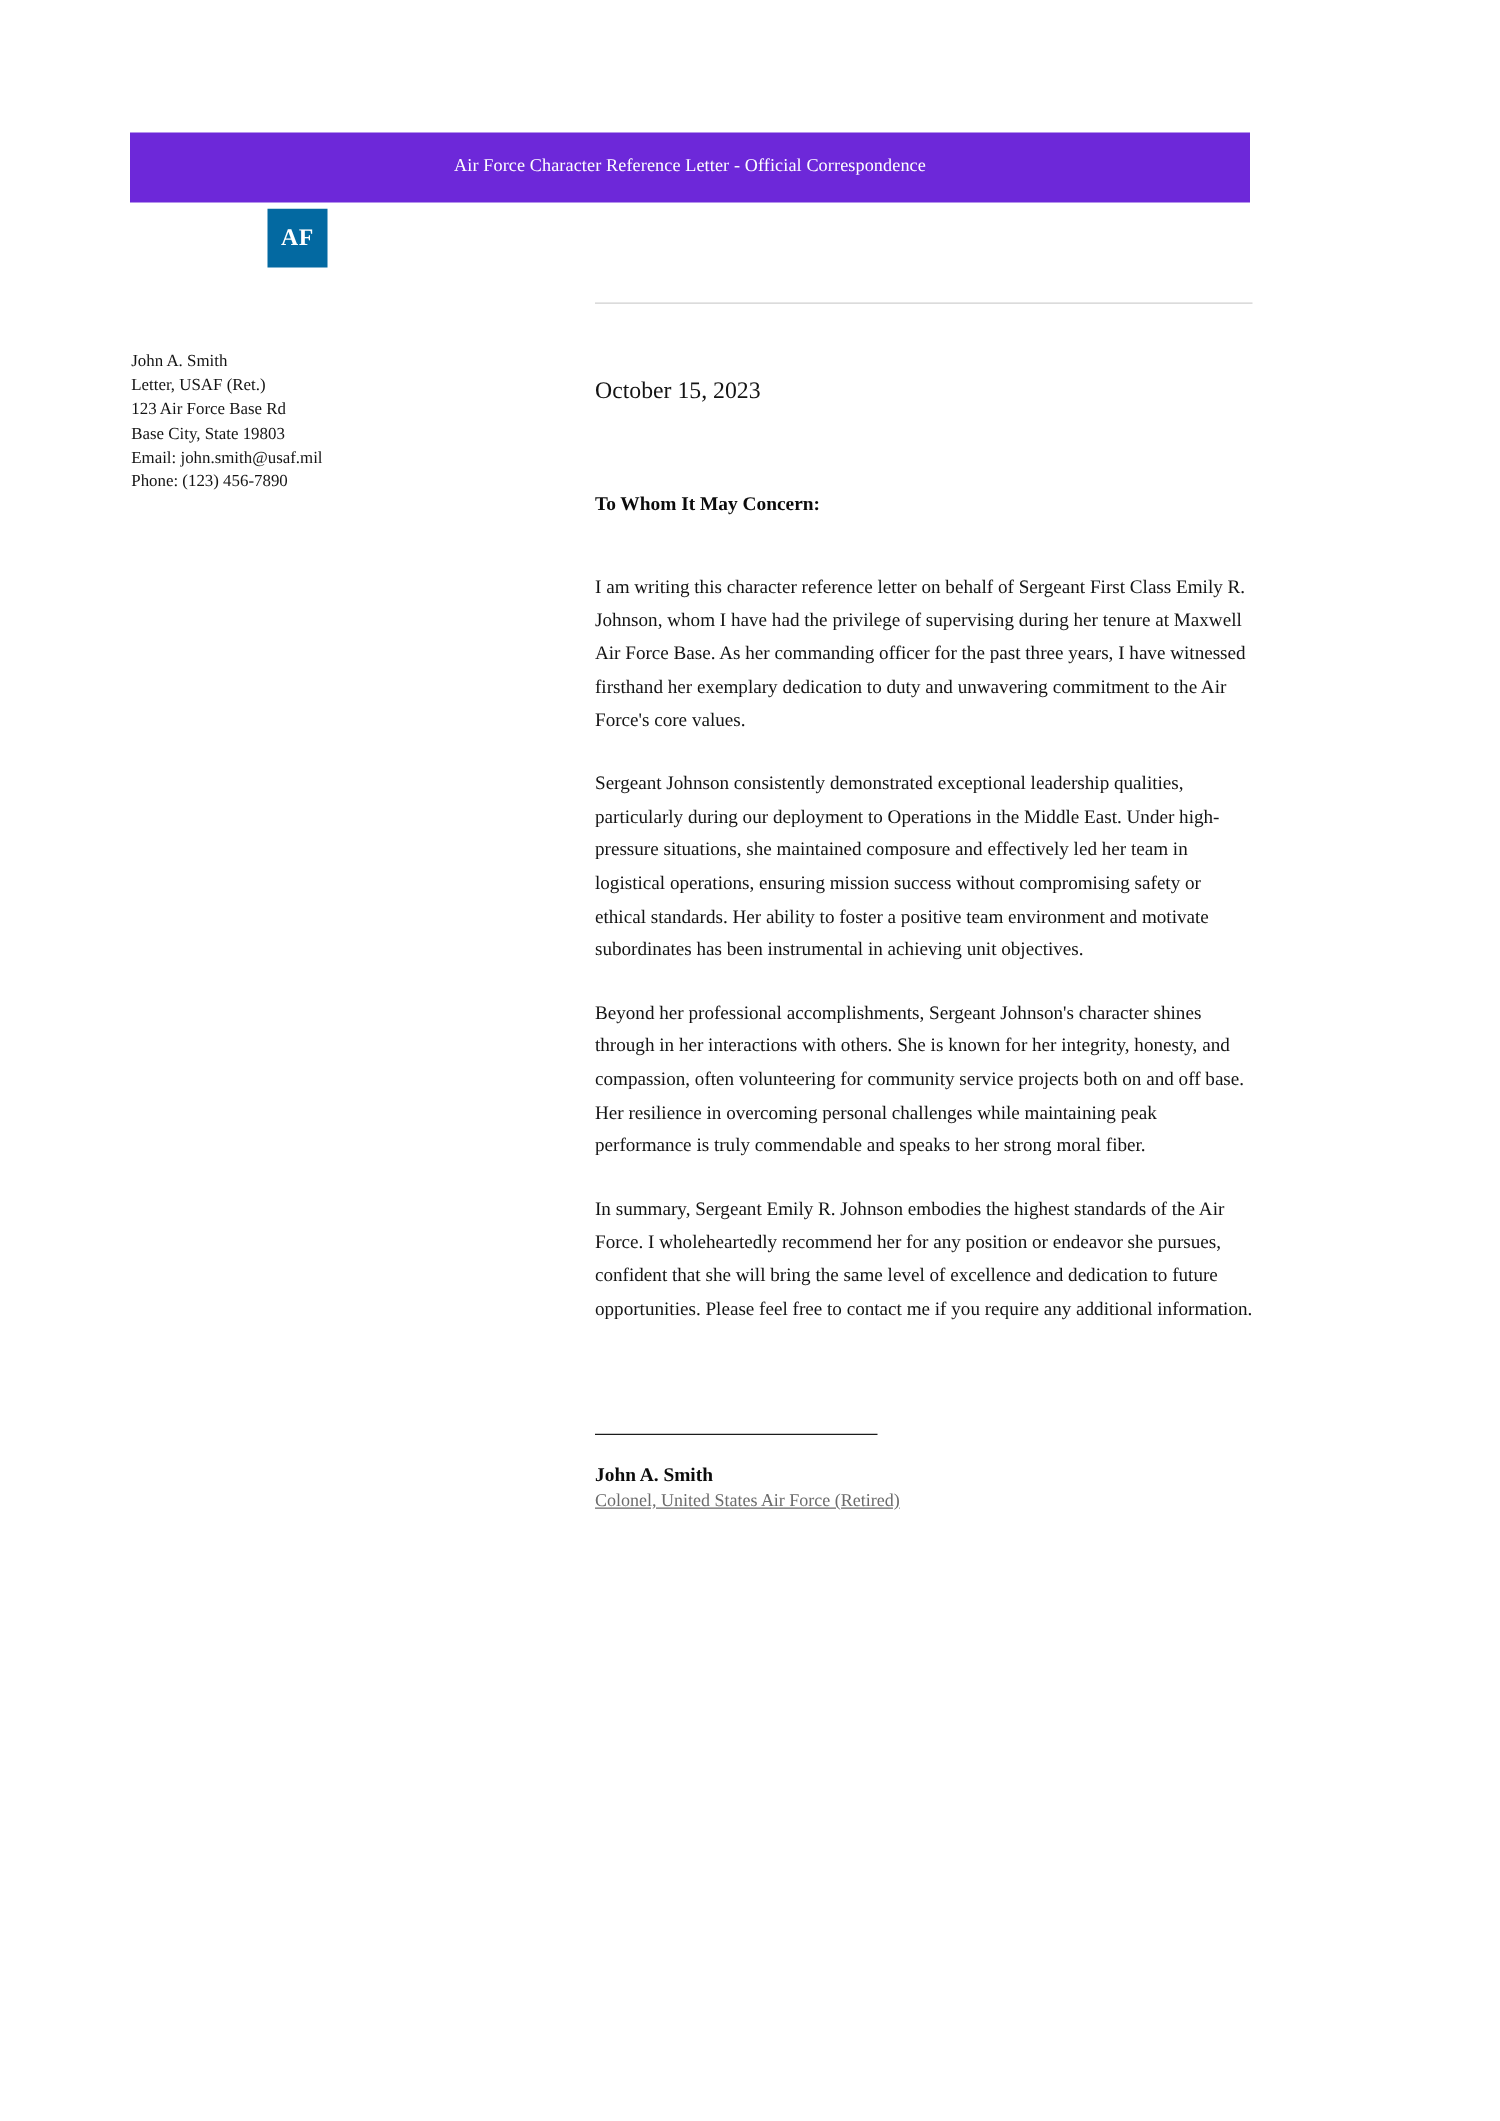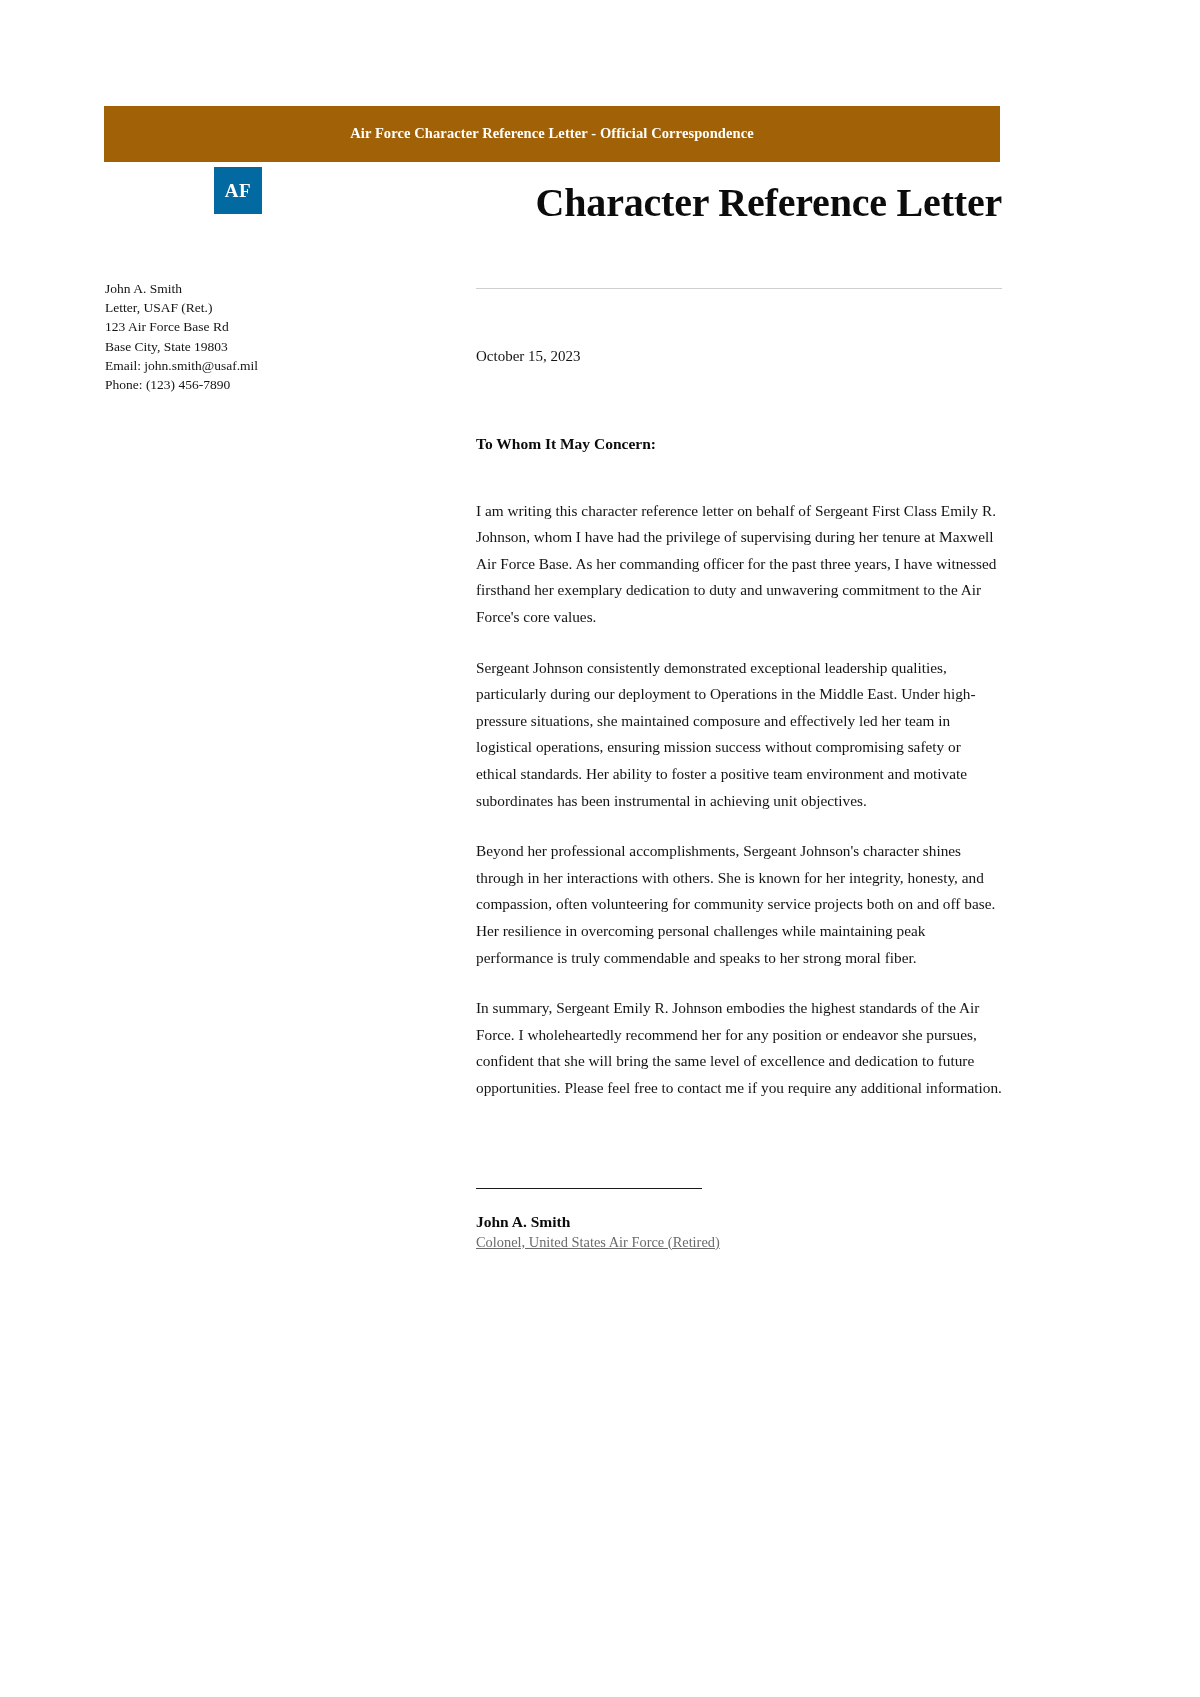--- a/index.html
+++ b/index.html
@@ -25,25 +25,24 @@
     background: #ffffff;
   }
 
   
   .banner {
     position: absolute;
     left: 104px;
     top: 106px;
     width: 896px;
     height: 56px;
-    background: #a16207;
+    background: #6d28d9;
     display: flex;
     align-items: center;
     justify-content: center;
-    font-weight: bold;
   }
   .banner-text {
     color: #ffffff;
     font-size: 14.5px;
     letter-spacing: 0.1px;
     font-family: "Liberation Serif", "DejaVu Serif", serif;
     text-align: center;
     line-height: 1.2;
   }
 
@@ -100,21 +99,21 @@
   }
   .title-rule {
     margin-top: 62px;
     border: 0;
     border-top: 1px solid #cfcfcf;
     width: 100%;
     height: 0;
   }
   .date-line {
     margin-top: 57px;
-    font-size: 15px;
+    font-size: 19px;
     line-height: 1.4;
     color: #141414;
   }
   .salutation {
     margin-top: 66px;
     font-size: 15.5px;
     font-weight: bold;
     line-height: 1.4;
     color: #0c0c0c;
   }
@@ -168,21 +167,20 @@
     <div class="sender-line">John A. Smith</div>
     <div class="sender-line">Letter, USAF (Ret.)</div>
     <div class="sender-line">123 Air Force Base Rd</div>
     <div class="sender-line">Base City, State 19803</div>
     <div class="sender-line">Email: john.smith@usaf.mil</div>
     <div class="sender-line">Phone: (123) 456-7890</div>
   </div>
 
   <div class="letter">
 
-    <h1 class="doc-title">Character Reference Letter</h1>
 
     <hr class="title-rule">
 
     <div class="date-line">October 15, 2023</div>
 
     <div class="salutation">To Whom It May Concern:</div>
 
     <p class="para first">I am writing this character reference letter on behalf of Sergeant First Class Emily R. Johnson, whom I have had the privilege of supervising during her tenure at Maxwell Air Force Base. As her commanding officer for the past three years, I have witnessed firsthand her exemplary dedication to duty and unwavering commitment to the Air Force's core values.</p>
     <p class="para">Sergeant Johnson consistently demonstrated exceptional leadership qualities, particularly during our deployment to Operations in the Middle East. Under high-pressure situations, she maintained composure and effectively led her team in logistical operations, ensuring mission success without compromising safety or ethical standards. Her ability to foster a positive team environment and motivate subordinates has been instrumental in achieving unit objectives.</p>
     <p class="para">Beyond her professional accomplishments, Sergeant Johnson's character shines through in her interactions with others. She is known for her integrity, honesty, and compassion, often volunteering for community service projects both on and off base. Her resilience in overcoming personal challenges while maintaining peak performance is truly commendable and speaks to her strong moral fiber.</p>

